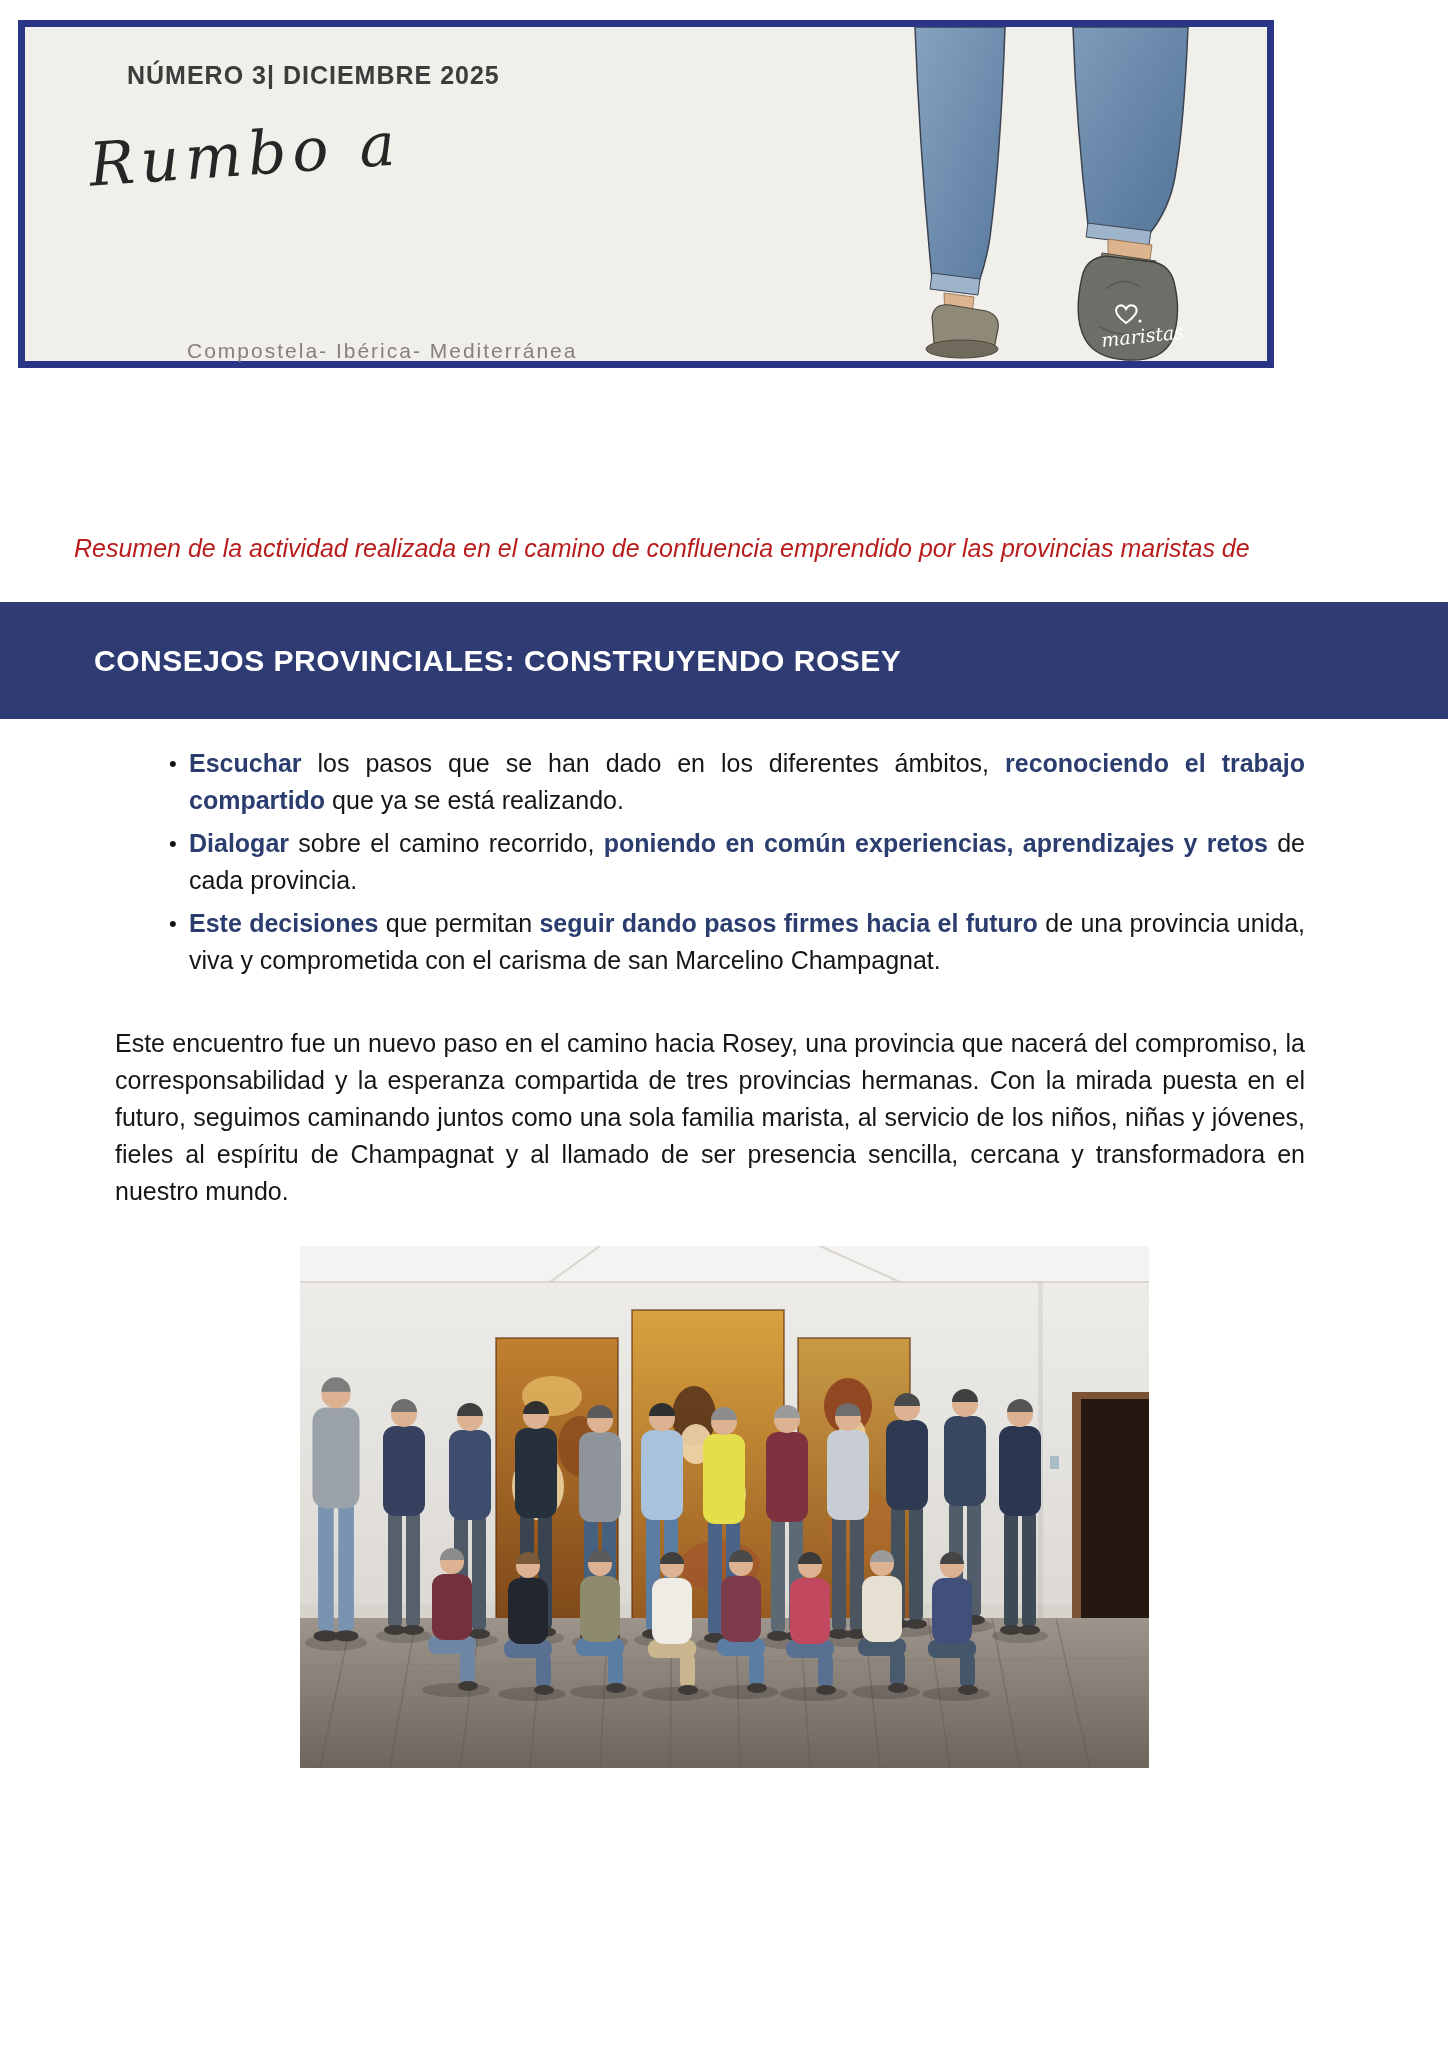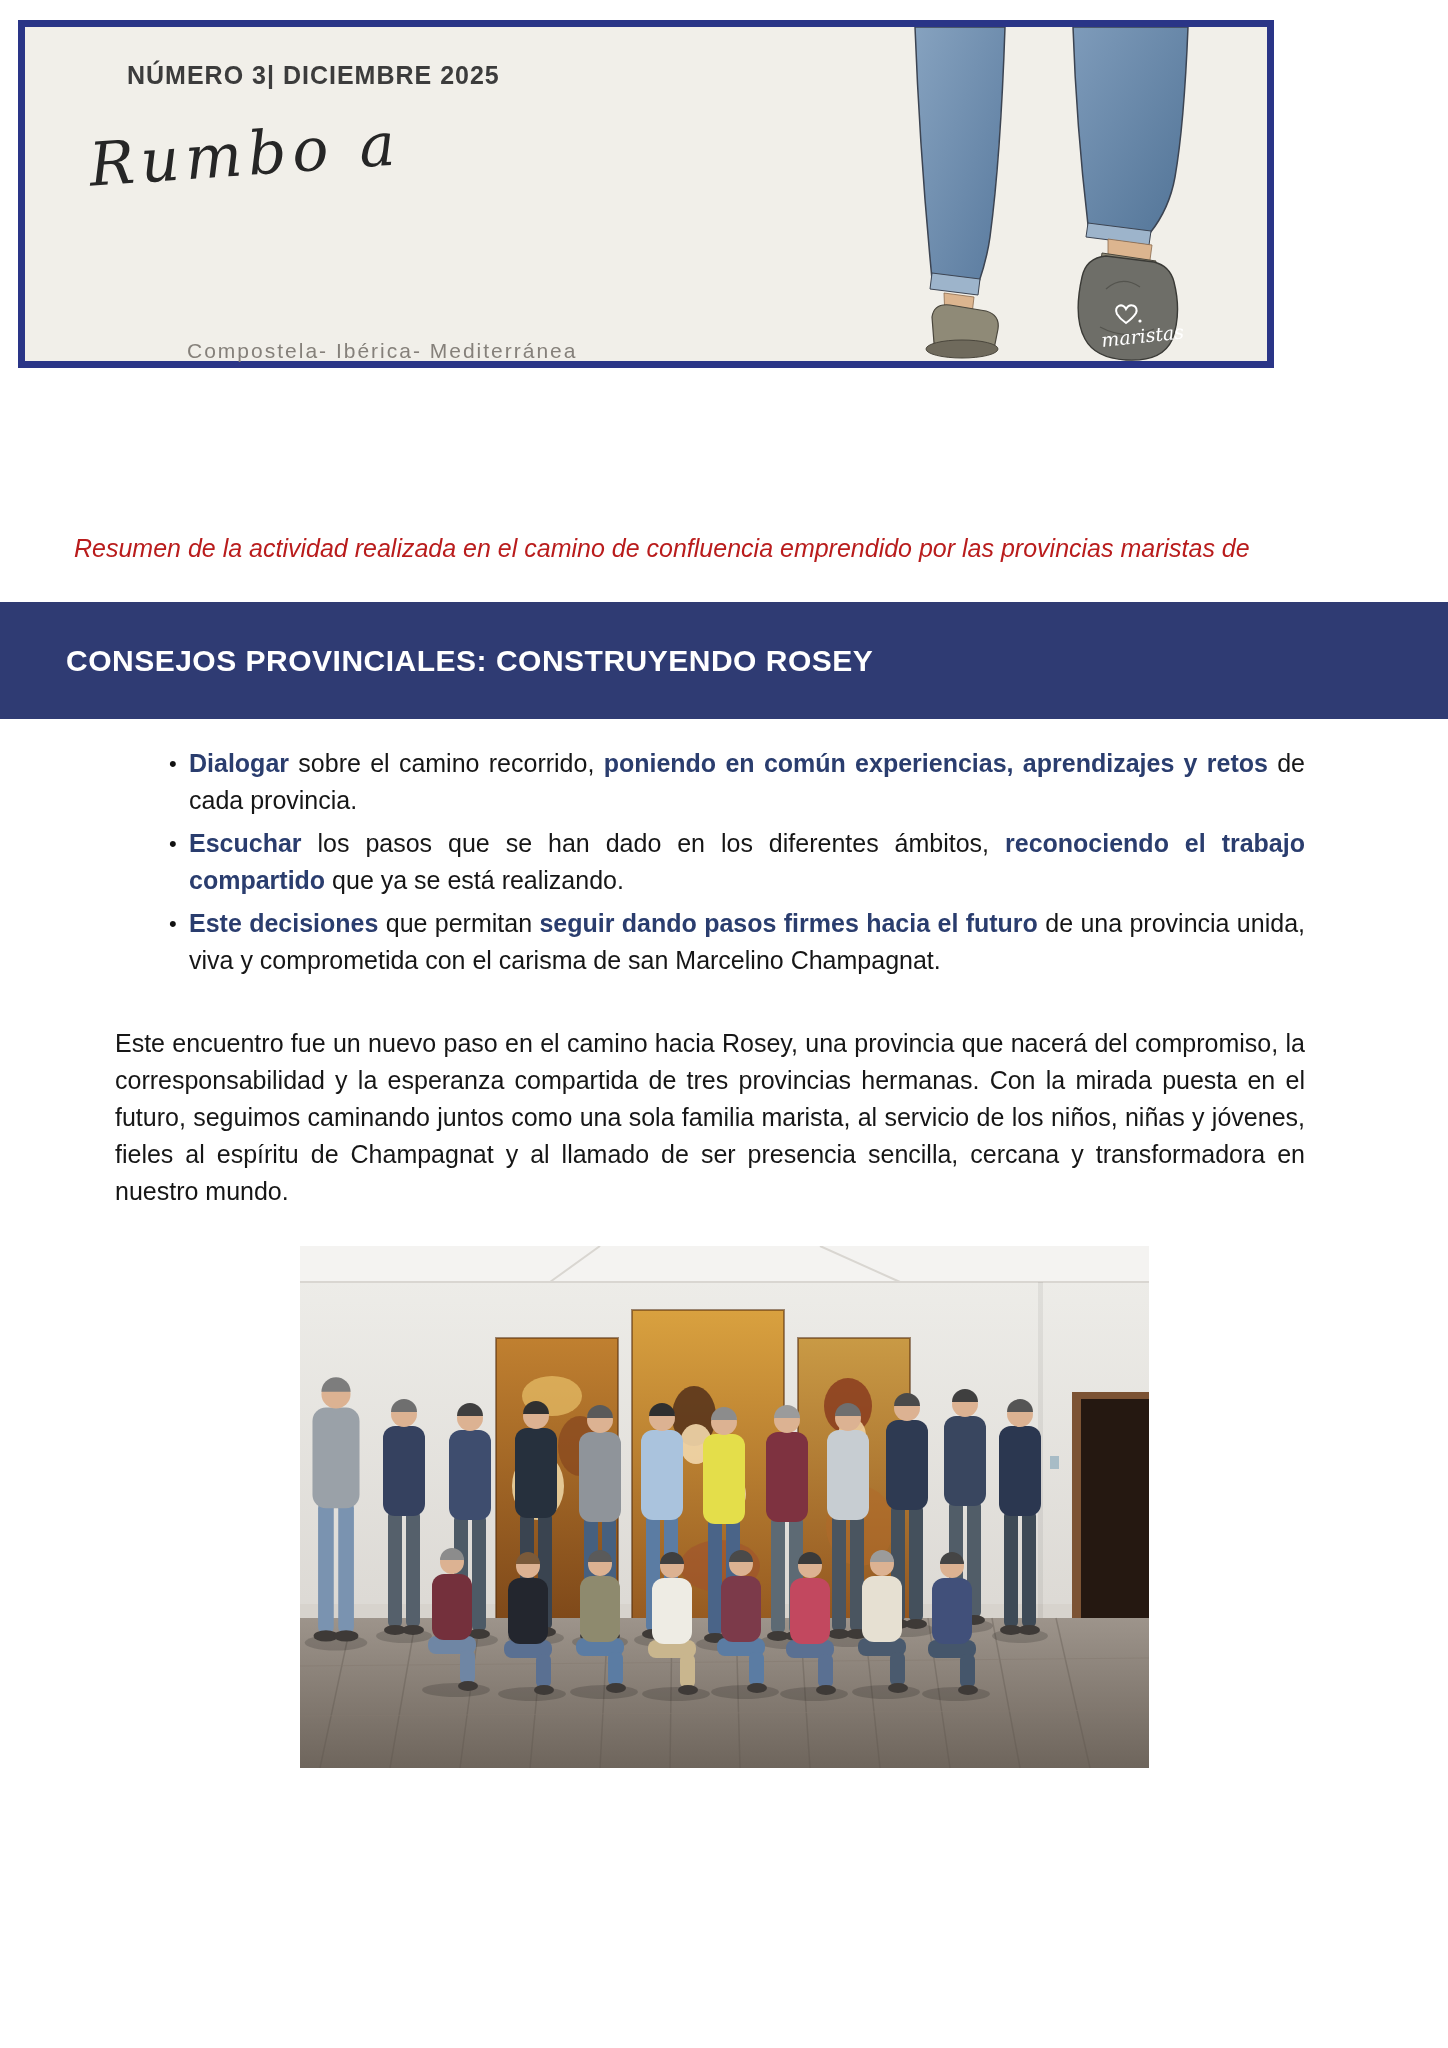--- a/index.html
+++ b/index.html
@@ -19,21 +19,21 @@
   .masthead-subtitle{position:absolute;left:162px;top:312px;font-size:21px;letter-spacing:2px;
                      color:#85807a;}
   .legs-art{position:absolute;right:2px;top:0;width:445px;height:334px;}
 
   
   .summary{margin:528px auto 0;width:1300px;text-align:left;font-style:italic;
            font-size:25px;line-height:40px;color:#b91c1c;}
 
   
   .banner{margin-top:34px;height:117px;background:var(--banner-bg,#2f3b73);display:flex;
-          align-items:center;padding-left:66px;box-sizing:border-box;}
+          align-items:center;padding-left:94px;box-sizing:border-box;}
   .banner-title{color:var(--banner-fg,#ffffff);font-size:30px;font-weight:700;letter-spacing:.5px;}
 
   
   .content{padding:0 143px 0 115px;}
   .content p{margin:0;font-size:25px;line-height:37px;text-align:justify;color:#161616;}
   .p1{margin-top:46px !important;}
   .p2{margin-top:46px !important;}
   .bullets{margin:26px 0 0 54px;}
   .bullet{display:flex;margin-bottom:6px;}
   .dot{flex:none;width:20px;font-size:22px;line-height:37px;color:#111;}
@@ -91,25 +91,25 @@
 
   <div class="banner">
     <div class="banner-title">CONSEJOS PROVINCIALES: CONSTRUYENDO ROSEY</div>
   </div>
 
   <div class="content">
 
     <div class="bullets">
       <div class="bullet">
         <span class="dot"></span>
-        <span class="bullet-text"><span class="seg-b">Dialogar</span><span> sobre el camino recorrido, </span><span class="seg-b">poniendo en común experiencias, aprendizajes y retos</span><span> de cada provincia.</span></span>
+        <span class="bullet-text"><span class="seg-b">Escuchar</span><span> los pasos que se han dado en los diferentes ámbitos, </span><span class="seg-b">reconociendo el trabajo compartido</span><span> que ya se está realizando.</span></span>
       </div>
       <div class="bullet">
         <span class="dot"></span>
-        <span class="bullet-text"><span class="seg-b">Escuchar</span><span> los pasos que se han dado en los diferentes ámbitos, </span><span class="seg-b">reconociendo el trabajo compartido</span><span> que ya se está realizando.</span></span>
+        <span class="bullet-text"><span class="seg-b">Dialogar</span><span> sobre el camino recorrido, </span><span class="seg-b">poniendo en común experiencias, aprendizajes y retos</span><span> de cada provincia.</span></span>
       </div>
       <div class="bullet">
         <span class="dot"></span>
         <span class="bullet-text"><span class="seg-b">Este decisiones</span><span> que permitan </span><span class="seg-b">seguir dando pasos firmes hacia el futuro</span><span> de una provincia unida, viva y comprometida con el carisma de san Marcelino Champagnat.</span></span>
       </div>
     </div>
 
     <p class="p2">Este encuentro fue un nuevo paso en el camino hacia Rosey, una provincia que nacerá del compromiso, la corresponsabilidad y la esperanza compartida de tres provincias hermanas. Con la mirada puesta en el futuro, seguimos caminando juntos como una sola familia marista, al servicio de los niños, niñas y jóvenes, fieles al espíritu de Champagnat y al llamado de ser presencia sencilla, cercana y transformadora en nuestro mundo.</p>
   </div>
 

